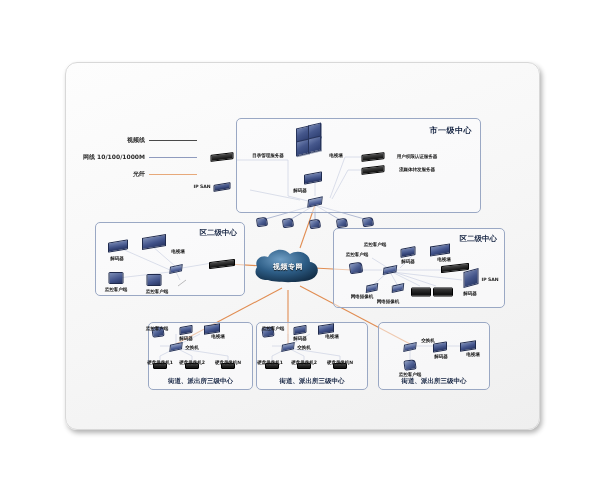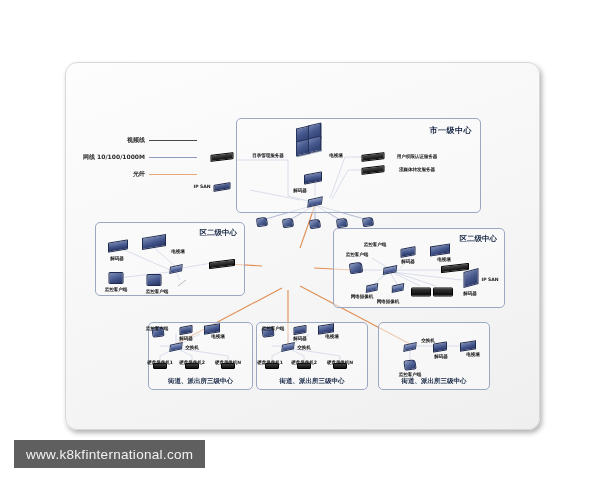--- a/index.html
+++ b/index.html
@@ -356,20 +356,34 @@
     </div>
   <div class="node" style="left:443px;top:292px;">
       <div class="dvr"></div>
     </div>
   <div class="lbl" style="left:470px;top:291px;">解码器</div>
   <div class="node" style="left:471px;top:278px;">
       <div class="ipsan" style="width:13px;height:14px;"></div>
     </div>
   <div class="lbl" style="left:490px;top:277px;">IP SAN</div>
 
+  <div id="cloud">
+    <svg width="80" height="44" viewBox="0 0 80 44">
+      <defs>
+        <radialGradient id="cg" cx="40%" cy="30%" r="75%">
+          <stop offset="0%" stop-color="#6f9ec4"></stop>
+          <stop offset="55%" stop-color="#2d5d86"></stop>
+          <stop offset="100%" stop-color="#14304a"></stop>
+        </radialGradient>
+      </defs>
+      <path d="M20,34 C9,34 5,27 9,21 C6,14 13,8 20,11 C24,3 36,1 42,8
+               C50,3 62,7 62,16 C71,17 73,28 64,33 C56,37 28,37 20,34 Z" fill="url(#cg)"></path>
+    </svg>
+    <div class="cl-txt">视频专网</div>
+  </div>
 
   <div class="panel" id="p-s1">
     <div class="panel-foot">街道、派出所三级中心</div>
   </div>
   <div class="node" style="left:158px;top:332px;">
       <div class="cam" style="width:10px;height:8px;"></div>
     </div>
   <div class="lbl" style="left:157px;top:326px;">监控客户端</div>
   <div class="node" style="left:186px;top:330px;">
       <div class="enc" style="width:11px;height:6px;"></div>
@@ -441,17 +455,14 @@
   <div class="lbl" style="left:441px;top:354px;">解码器</div>
   <div class="node" style="left:468px;top:346px;">
       <div class="tv" style="width:14px;height:7px;"></div>
     </div>
   <div class="lbl" style="left:473px;top:352px;">电视墙</div>
   <div class="node" style="left:410px;top:365px;">
       <div class="cam" style="width:10px;height:8px;"></div>
     </div>
   <div class="lbl" style="left:410px;top:372px;">监控客户端</div>
 
-  <div class="chip" id="url-chip">
-    <span>www.k8kfinternational.com</span>
-  </div>
 
 </div>
 
 </body></html>

